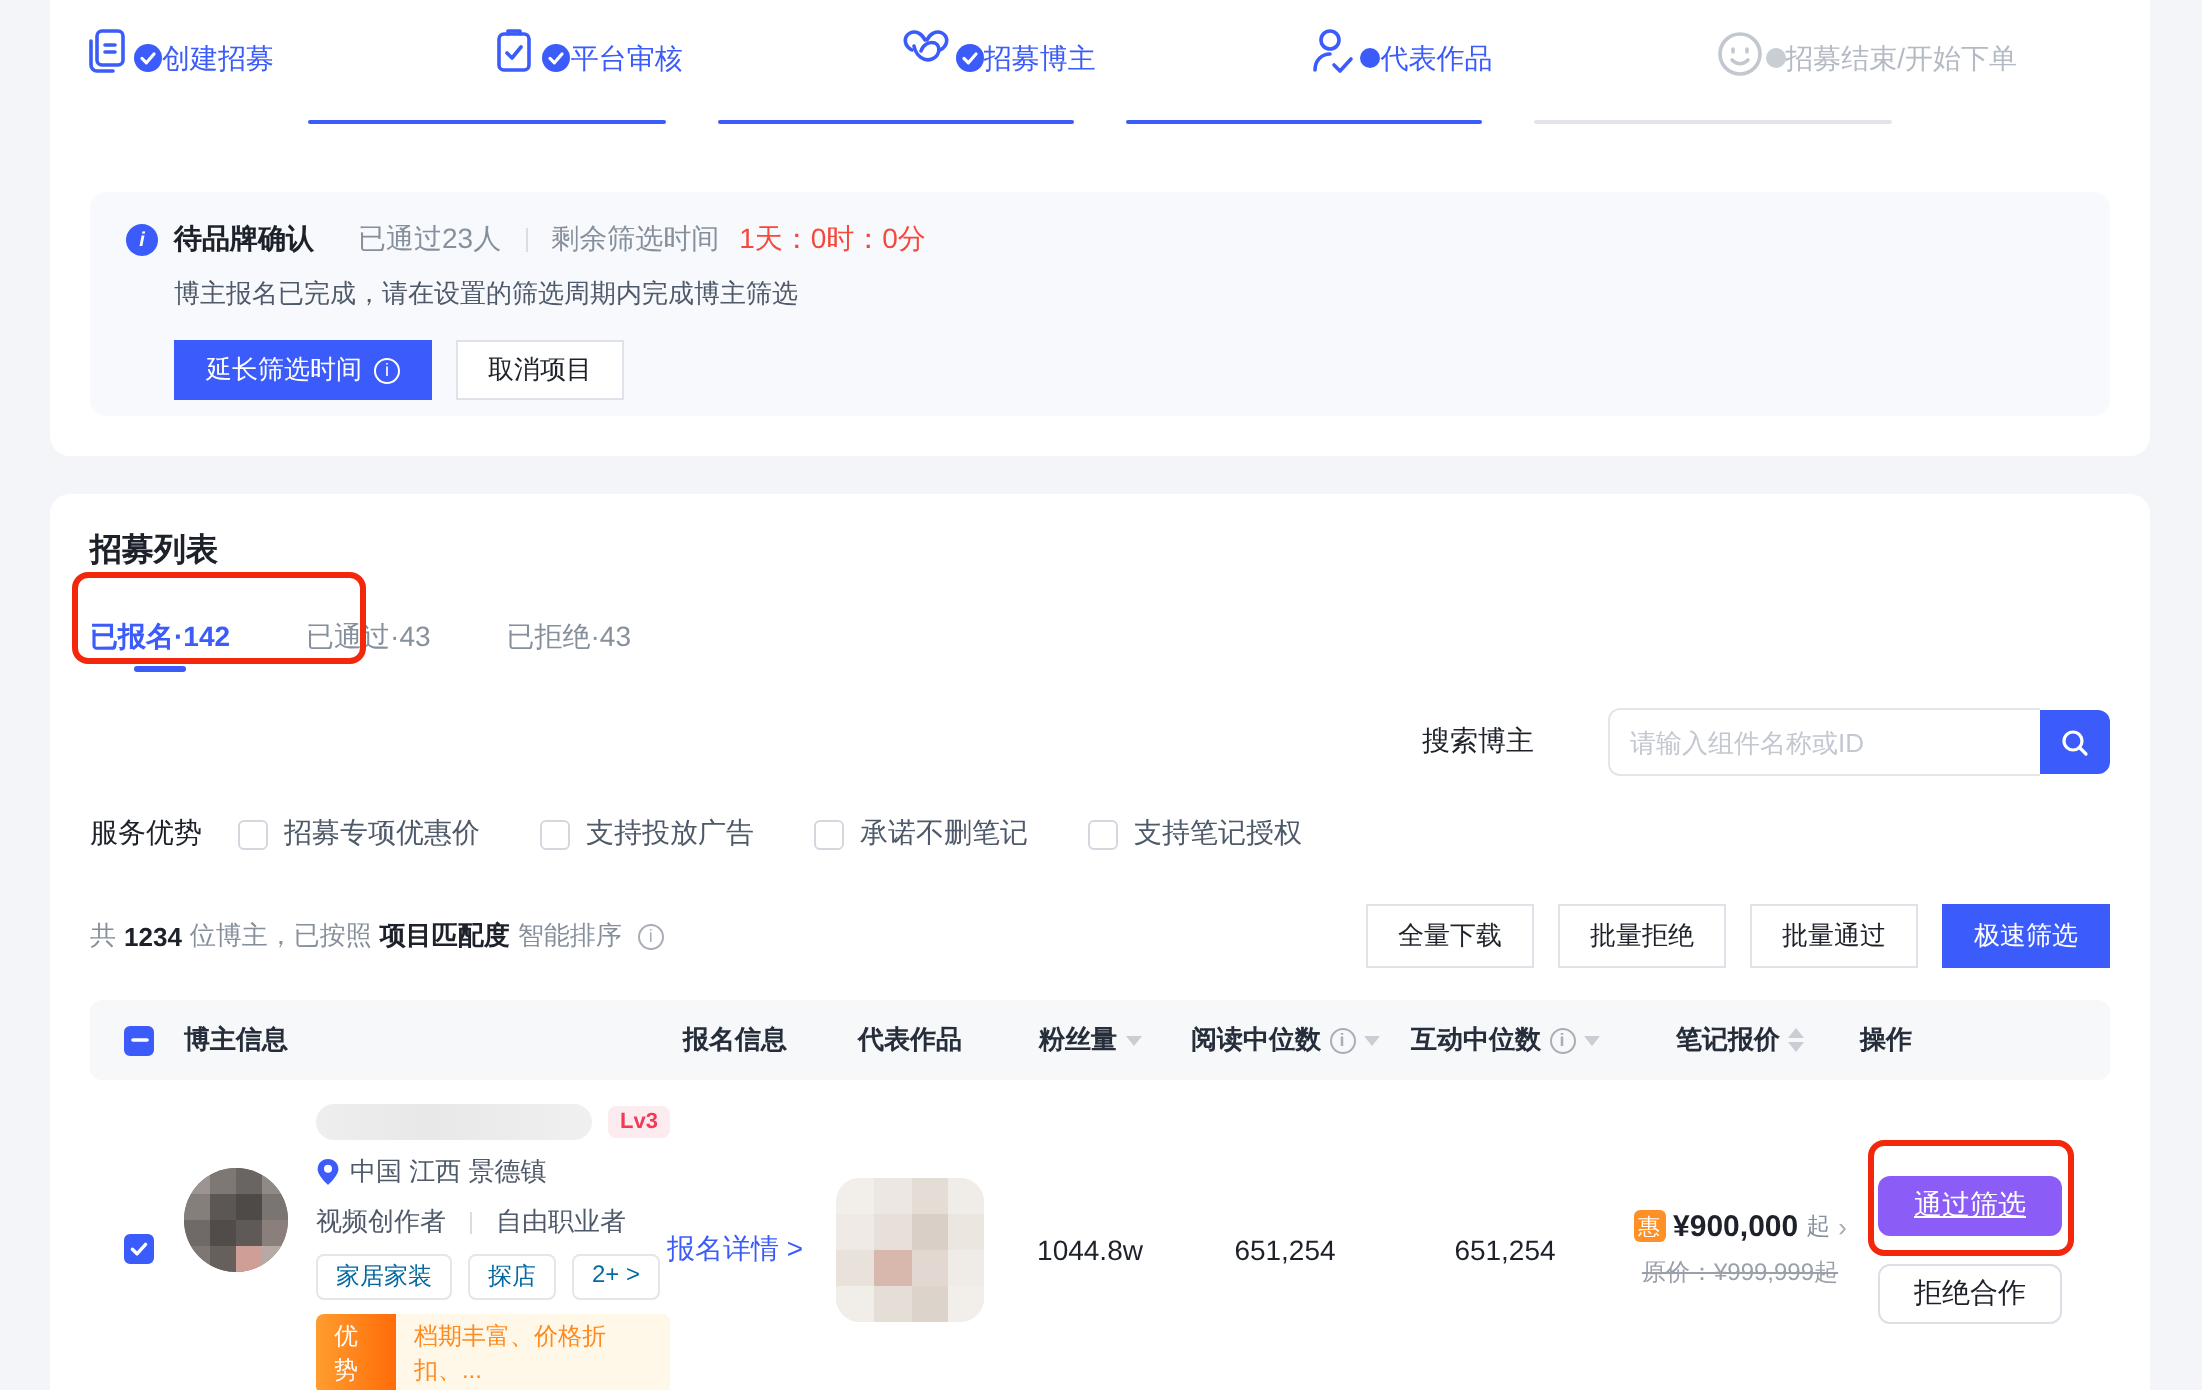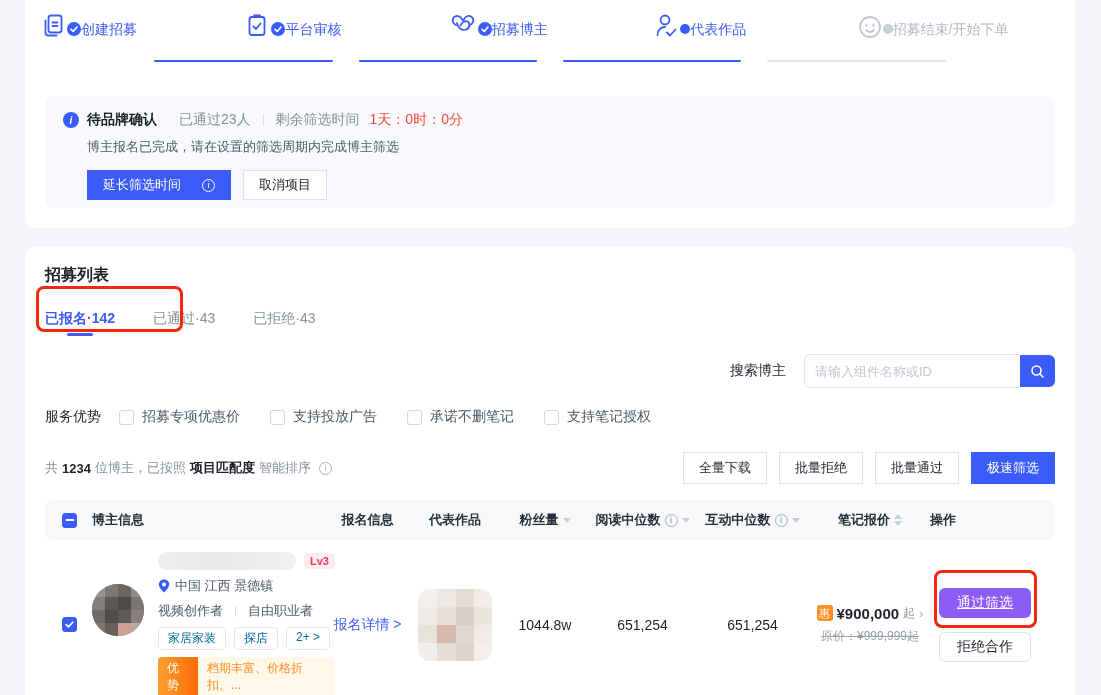--- a/index.html
+++ b/index.html
@@ -30,35 +30,35 @@
   .banner { position:absolute; left:20px; top:108px; width:1010px; height:112px; background:#f8f9fd; border-radius:8px; padding:15px 18px; }
   .banner-line1 { display:flex; align-items:center; }
   .info-badge { width:16px; height:16px; border-radius:50%; background:#3b5cfa; color:#fff; font-size:10px; font-weight:bold; display:inline-flex; align-items:center; justify-content:center; font-style:italic; }
   .banner-title { font-weight:bold; margin-left:8px; font-size:14px; }
   .banner-passed { color:#86909c; margin-left:22px; }
   .vbar { width:1px; height:12px; background:#d9dce3; margin:0 12px; }
   .banner-remain-label { color:#86909c; }
   .banner-remain-value { color:#f5483b; margin-left:10px; }
   .banner-desc { margin:9px 0 0 24px; color:#4e5969; font-size:13px; }
   .banner-btns { margin:14px 0 0 24px; display:flex; gap:12px; }
-  .btn { display:inline-flex; align-items:center; justify-content:center; height:30px; padding:0 15px; border-radius:0; font-size:13px; cursor:pointer; background:#fff; border:1px solid #dfe2e8; color:#1d2129;gap:15px; }
+  .btn { display:inline-flex; align-items:center; justify-content:center; height:30px; padding:0 15px; border-radius:0; font-size:13px; cursor:pointer; background:#fff; border:1px solid #dfe2e8; color:#1d2129; }
   .btn.primary { background:#3b5cfa; border-color:#3b5cfa; color:#fff; }
   .icircle { display:inline-flex; width:13px; height:13px; border:1px solid #a8aeb8; border-radius:50%; color:#a8aeb8; font-size:9px; align-items:center; justify-content:center; line-height:1; }
   .icircle.white { border-color:#fff; color:#fff; margin-left:6px; }
 
   
   .list-title { font-size:16px; font-weight:bold; }
   .tabs { display:flex; gap:38px; margin-top:24px; }
   .tab { color:#86909c; font-size:14px; cursor:pointer; padding-bottom:8px; position:relative; }
   .tab.active { color:#3b5cfa; font-weight:bold; }
   .tab.active::after { content:""; position:absolute; left:50%; transform:translateX(-50%); bottom:0; width:26px; height:3px; border-radius:2px; background:#3b5cfa; }
 
   .search-row { display:flex; align-items:center; margin-top:18px;justify-content:flex-end; }
   .field-label { width:74px; color:#1d2129; font-size:14px; }
-  .search-input { width:216px; height:32px; border:1px solid #e5e6eb; border-right:none; border-radius:6px 0 0 6px; padding:16px 10px; font-size:13px; color:#1d2129; outline:none; background:#fff; }
+  .search-input { width:216px; height:32px; border:1px solid #e5e6eb; border-right:none; border-radius:6px 0 0 6px; padding:16px 10px; font-size:13px; color:#1d2129; outline:none; background:#fff;margin-left:19px; }
   .search-input::placeholder { color:#c2c7d0; }
   .search-btn { width:35px; height:32px; background:#3b5cfa; border:none; border-radius:0 6px 6px 0; display:flex; align-items:center; justify-content:center; cursor:pointer; }
 
   .filter-row { display:flex; align-items:center; margin-top:20px; }
   .filter-opts { display:flex; gap:30px; }
   .chk-item { display:flex; align-items:center; gap:8px; color:#4e5969; font-size:14px; cursor:pointer; }
   .chk { width:15px; height:15px; border:1px solid #d4d7de; border-radius:3px; background:#fff; }
   .chk.blue { background:#3b5cfa; border-color:#3b5cfa; display:flex; align-items:center; justify-content:center; }
 
   .summary-row { display:flex; align-items:center; margin-top:26px; }

